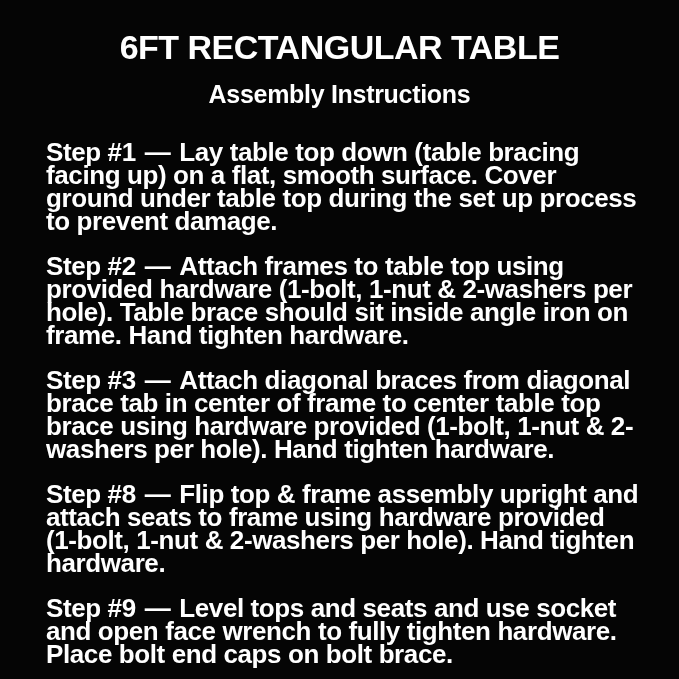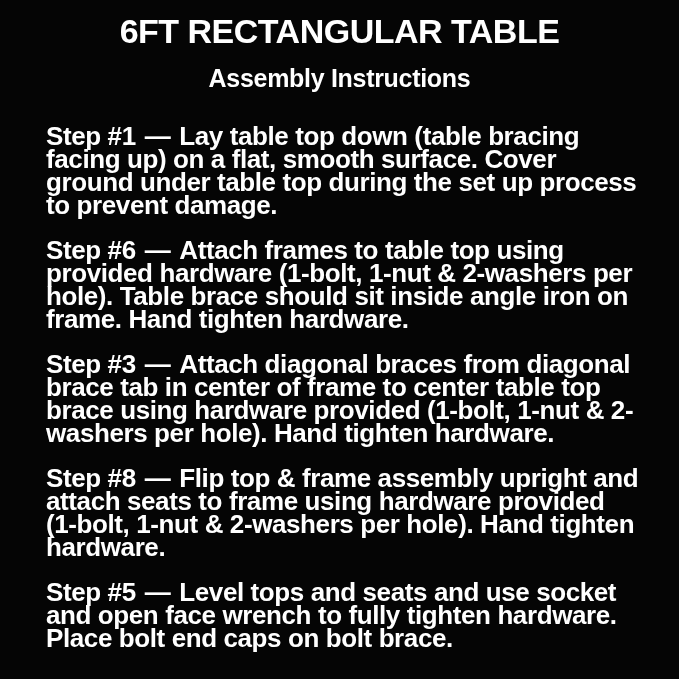--- a/index.html
+++ b/index.html
@@ -14,21 +14,21 @@
   }
   body {
     background: var(--bg);
     color: var(--fg);
     font-family: "Liberation Sans", "DejaVu Sans", sans-serif;
     font-weight: 700;
   }
   .poster {
     width: 679px;
     height: 679px;
-    padding-top: 11px;
+    padding-top: 27px;
   }
   .poster-header {
     text-align: center;
   }
   .poster-title {
     font-size: 34px;
     line-height: 40px;
     letter-spacing: -0.5px;
     font-weight: 700;
   }
@@ -59,21 +59,21 @@
 
 <div class="poster">
   <header class="poster-header">
     <h1 class="poster-title">6FT RECTANGULAR TABLE</h1>
     <h2 class="poster-subtitle">Assembly Instructions</h2>
   </header>
 
   <main class="steps">
     <p class="step"><span class="step-label">Step #1</span><span class="step-separator">—</span><span class="step-text">Lay table top down (table bracing facing up) on a flat, smooth surface. Cover ground under table top during the set up process to prevent damage.</span></p>
 
-    <p class="step"><span class="step-label">Step #6</span><span class="step-separator">—</span><span class="step-text">Attach frames to table top using provided hardware (1-bolt, 1-nut &amp; 2-washers per hole). Table brace should sit inside angle iron on frame. Hand tighten hardware.</span></p>
+    <p class="step"><span class="step-label">Step #2</span><span class="step-separator">—</span><span class="step-text">Attach frames to table top using provided hardware (1-bolt, 1-nut &amp; 2-washers per hole). Table brace should sit inside angle iron on frame. Hand tighten hardware.</span></p>
 
     <p class="step"><span class="step-label">Step #3</span><span class="step-separator">—</span><span class="step-text">Attach diagonal braces from diagonal brace tab in center of frame to center table top brace using hardware provided (1-bolt, 1-nut &amp; 2-washers per hole). Hand tighten hardware.</span></p>
 
     <p class="step"><span class="step-label">Step #8</span><span class="step-separator">—</span><span class="step-text">Flip top &amp; frame assembly upright and attach seats to frame using hardware provided (1-bolt, 1-nut &amp; 2-washers per hole). Hand tighten hardware.</span></p>
 
-    <p class="step"><span class="step-label">Step #5</span><span class="step-separator">—</span><span class="step-text">Level tops and seats and use socket and open face wrench to fully tighten hardware. Place bolt end caps on bolt brace.</span></p>
+    <p class="step"><span class="step-label">Step #9</span><span class="step-separator">—</span><span class="step-text">Level tops and seats and use socket and open face wrench to fully tighten hardware. Place bolt end caps on bolt brace.</span></p>
   </main>
 </div>
 
 </body></html>

